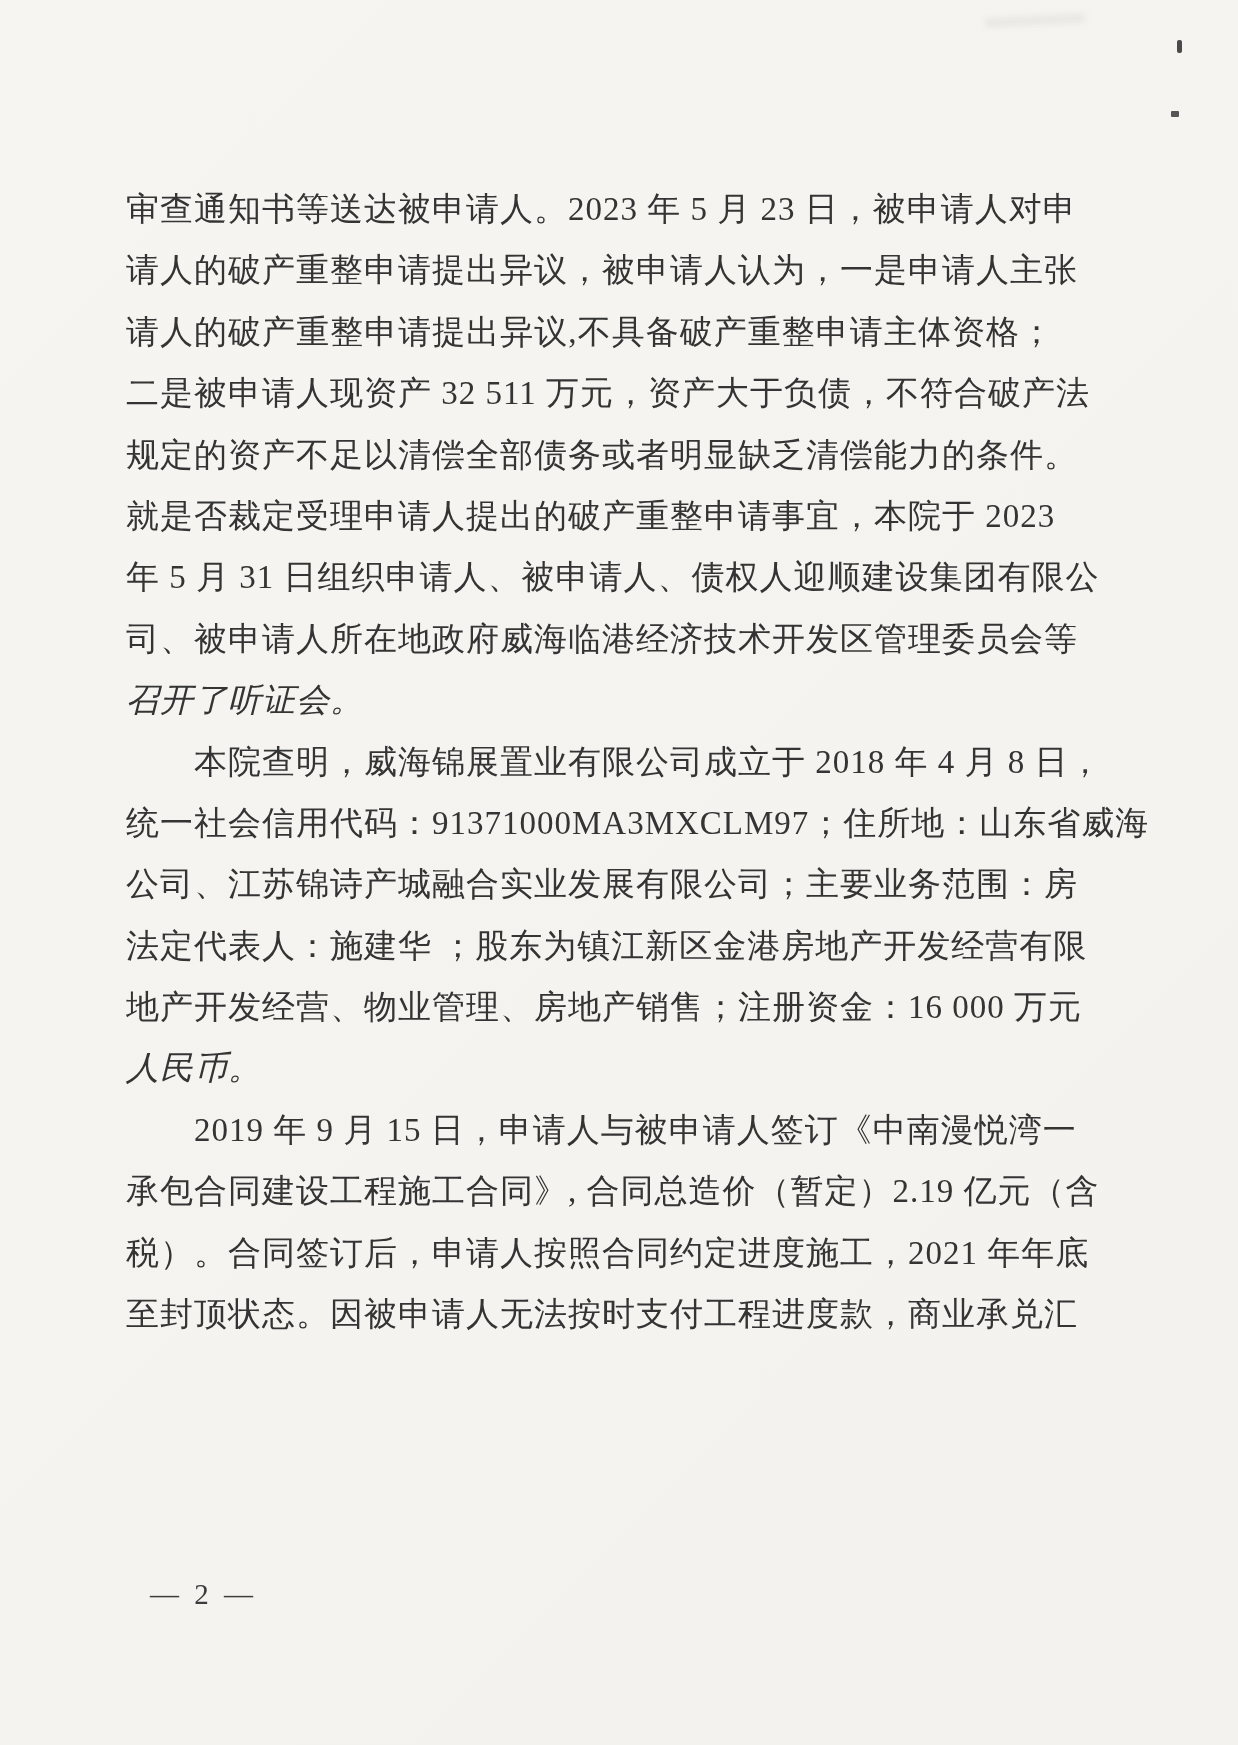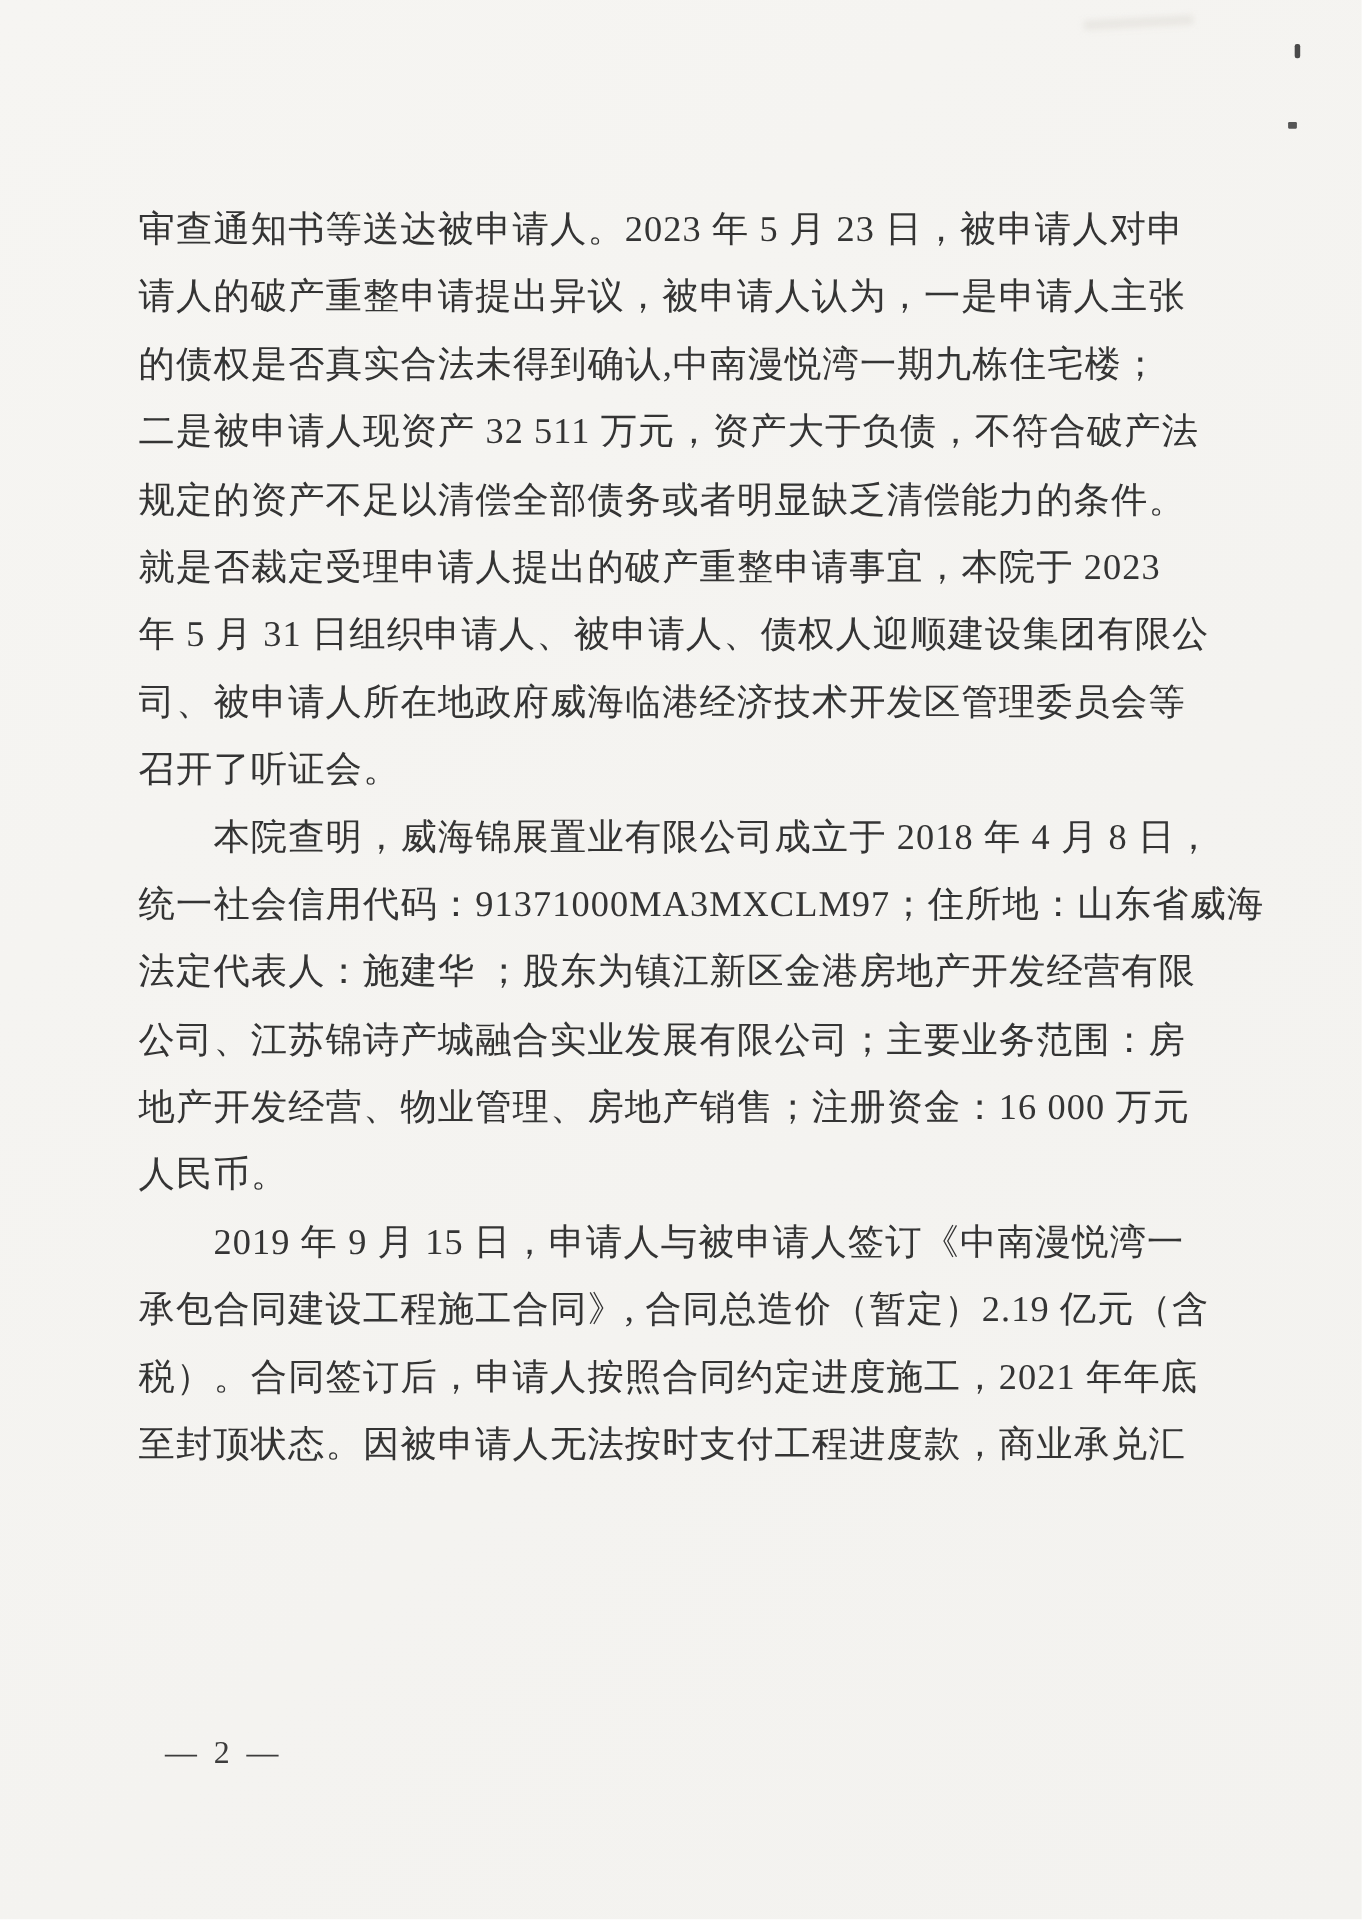--- a/index.html
+++ b/index.html
@@ -27,20 +27,21 @@
     letter-spacing: 1px;
     color: #343434;
     white-space: nowrap;
     text-align: justify;
     text-align-last: justify;
     font-weight: 400;
   }
   .line.para-end {
     text-align: left;
     text-align-last: left;
+    font-style: italic;
   }
   .line.indent {
     padding-left: 68px;
   }
   .page-number {
     position: absolute;
     left: 150px;
     top: 1578px;
     font-size: 29px;
     letter-spacing: 4px;
@@ -80,31 +81,31 @@
 
 <div class="page">
 
   <div class="streak"></div>
   <div class="speck-1"></div>
   <div class="speck-2"></div>
 
   <div class="text-block">
     <div class="line">审查通知书等送达被申请人。2023 年 5 月 23 日，被申请人对申</div>
     <div class="line">请人的破产重整申请提出异议，被申请人认为，一是申请人主张</div>
-    <div class="line">的债权是否真实合法未得到确认,中南漫悦湾一期九栋住宅楼；</div>
+    <div class="line">请人的破产重整申请提出异议,不具备破产重整申请主体资格；</div>
     <div class="line">二是被申请人现资产 32 511 万元，资产大于负债，不符合破产法</div>
     <div class="line">规定的资产不足以清偿全部债务或者明显缺乏清偿能力的条件。</div>
     <div class="line">就是否裁定受理申请人提出的破产重整申请事宜，本院于 2023</div>
     <div class="line">年 5 月 31 日组织申请人、被申请人、债权人迎顺建设集团有限公</div>
     <div class="line">司、被申请人所在地政府威海临港经济技术开发区管理委员会等</div>
     <div class="line para-end">召开了听证会。</div>
     <div class="line indent">本院查明，威海锦展置业有限公司成立于 2018 年 4 月 8 日，</div>
     <div class="line">统一社会信用代码：91371000MA3MXCLM97；住所地：山东省威海</div>
+    <div class="line">公司、江苏锦诗产城融合实业发展有限公司；主要业务范围：房</div>
     <div class="line">法定代表人：施建华 ；股东为镇江新区金港房地产开发经营有限</div>
-    <div class="line">公司、江苏锦诗产城融合实业发展有限公司；主要业务范围：房</div>
     <div class="line">地产开发经营、物业管理、房地产销售；注册资金：16 000 万元</div>
     <div class="line para-end">人民币。</div>
     <div class="line indent">2019 年 9 月 15 日，申请人与被申请人签订《中南漫悦湾一</div>
     <div class="line">承包合同建设工程施工合同》, 合同总造价（暂定）2.19 亿元（含</div>
     <div class="line">税）。合同签订后，申请人按照合同约定进度施工，2021 年年底</div>
     <div class="line">至封顶状态。因被申请人无法按时支付工程进度款，商业承兑汇</div>
   </div>
 
   <div class="page-number">— 2 —</div>
 

